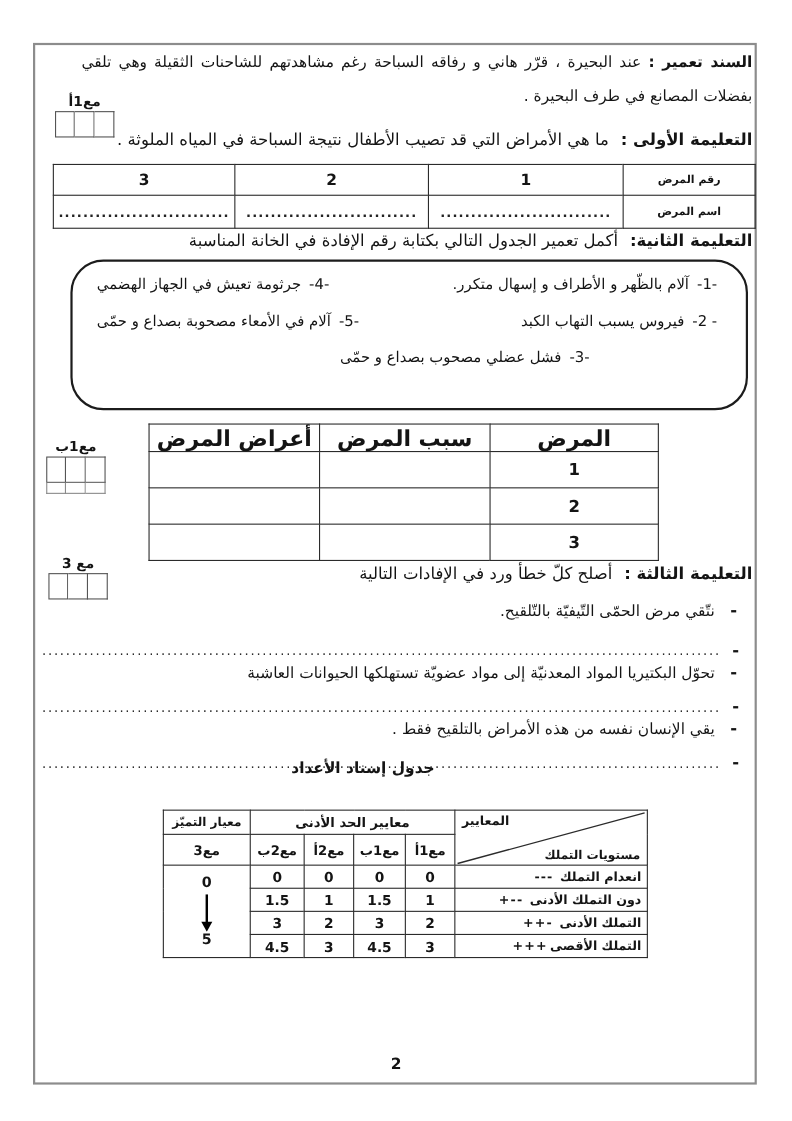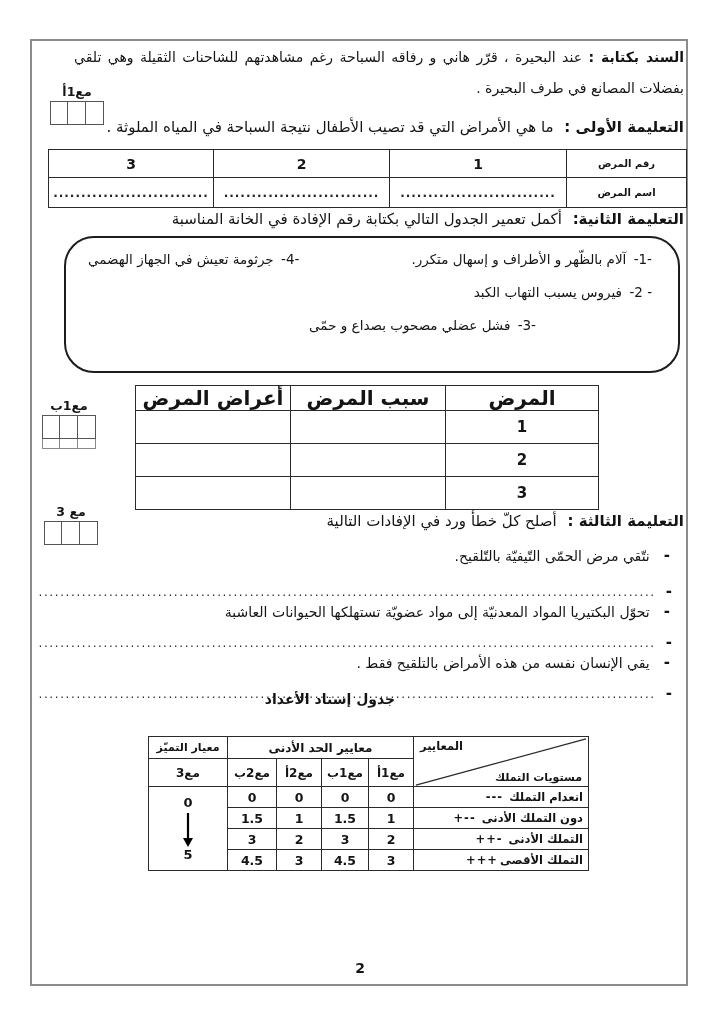--- a/index.html
+++ b/index.html
@@ -86,21 +86,21 @@
   .arrow-icon { display:block; margin:1px 0 0 0; }
 
   .page-num { top:960px; left:0; width:720px; text-align:center; font-size:14px; font-weight:bold; }
 </style>
 </head>
 <body>
 
 <div class="page-frame"></div>
 
 <div class="abs intro">
-  <b>السند بكتابة :</b>
+  <b>السند تعمير :</b>
   <span>عند البحيرة ، قرّر هاني و رفاقه السباحة رغم مشاهدتهم للشاحنات الثقيلة وهي تلقي بفضلات المصانع في طرف البحيرة .</span>
 </div>
 
 <div class="abs mark mark-m1a">
   <span class="mark-label">مع1أ</span>
   <div class="cells">
     <div class="cell"></div>
     <div class="cell"></div>
     <div class="cell"></div>
   </div>
@@ -139,20 +139,21 @@
   <span>أكمل تعمير الجدول التالي بكتابة رقم الإفادة في الخانة المناسبة</span>
 </div>
 
 <div class="abs round-box">
   <div class="box-line">
     <span class="box-item"><span class="num">-1-</span> <span>آلام بالظّهر و الأطراف و إسهال متكرر.</span></span>
     <span class="box-item"><span class="num">-4-</span> <span>جرثومة تعيش في الجهاز الهضمي</span></span>
   </div>
   <div class="box-line">
     <span class="box-item"><span class="num">-2 -</span> <span>فيروس يسبب التهاب الكبد</span></span>
+    <span class="box-item"><span class="num">-5-</span> <span>آلام في الأمعاء مصحوبة بصداع و حمّى</span></span>
   </div>
   <div class="box-line box-line3">
     <span class="box-item"><span class="num">-3-</span> <span>فشل عضلي مصحوب بصداع و حمّى</span></span>
   </div>
 </div>
 
 <div class="abs mark mark-m1b">
   <span class="mark-label">مع1ب</span>
   <div class="cells">
     <div class="cell"></div>

